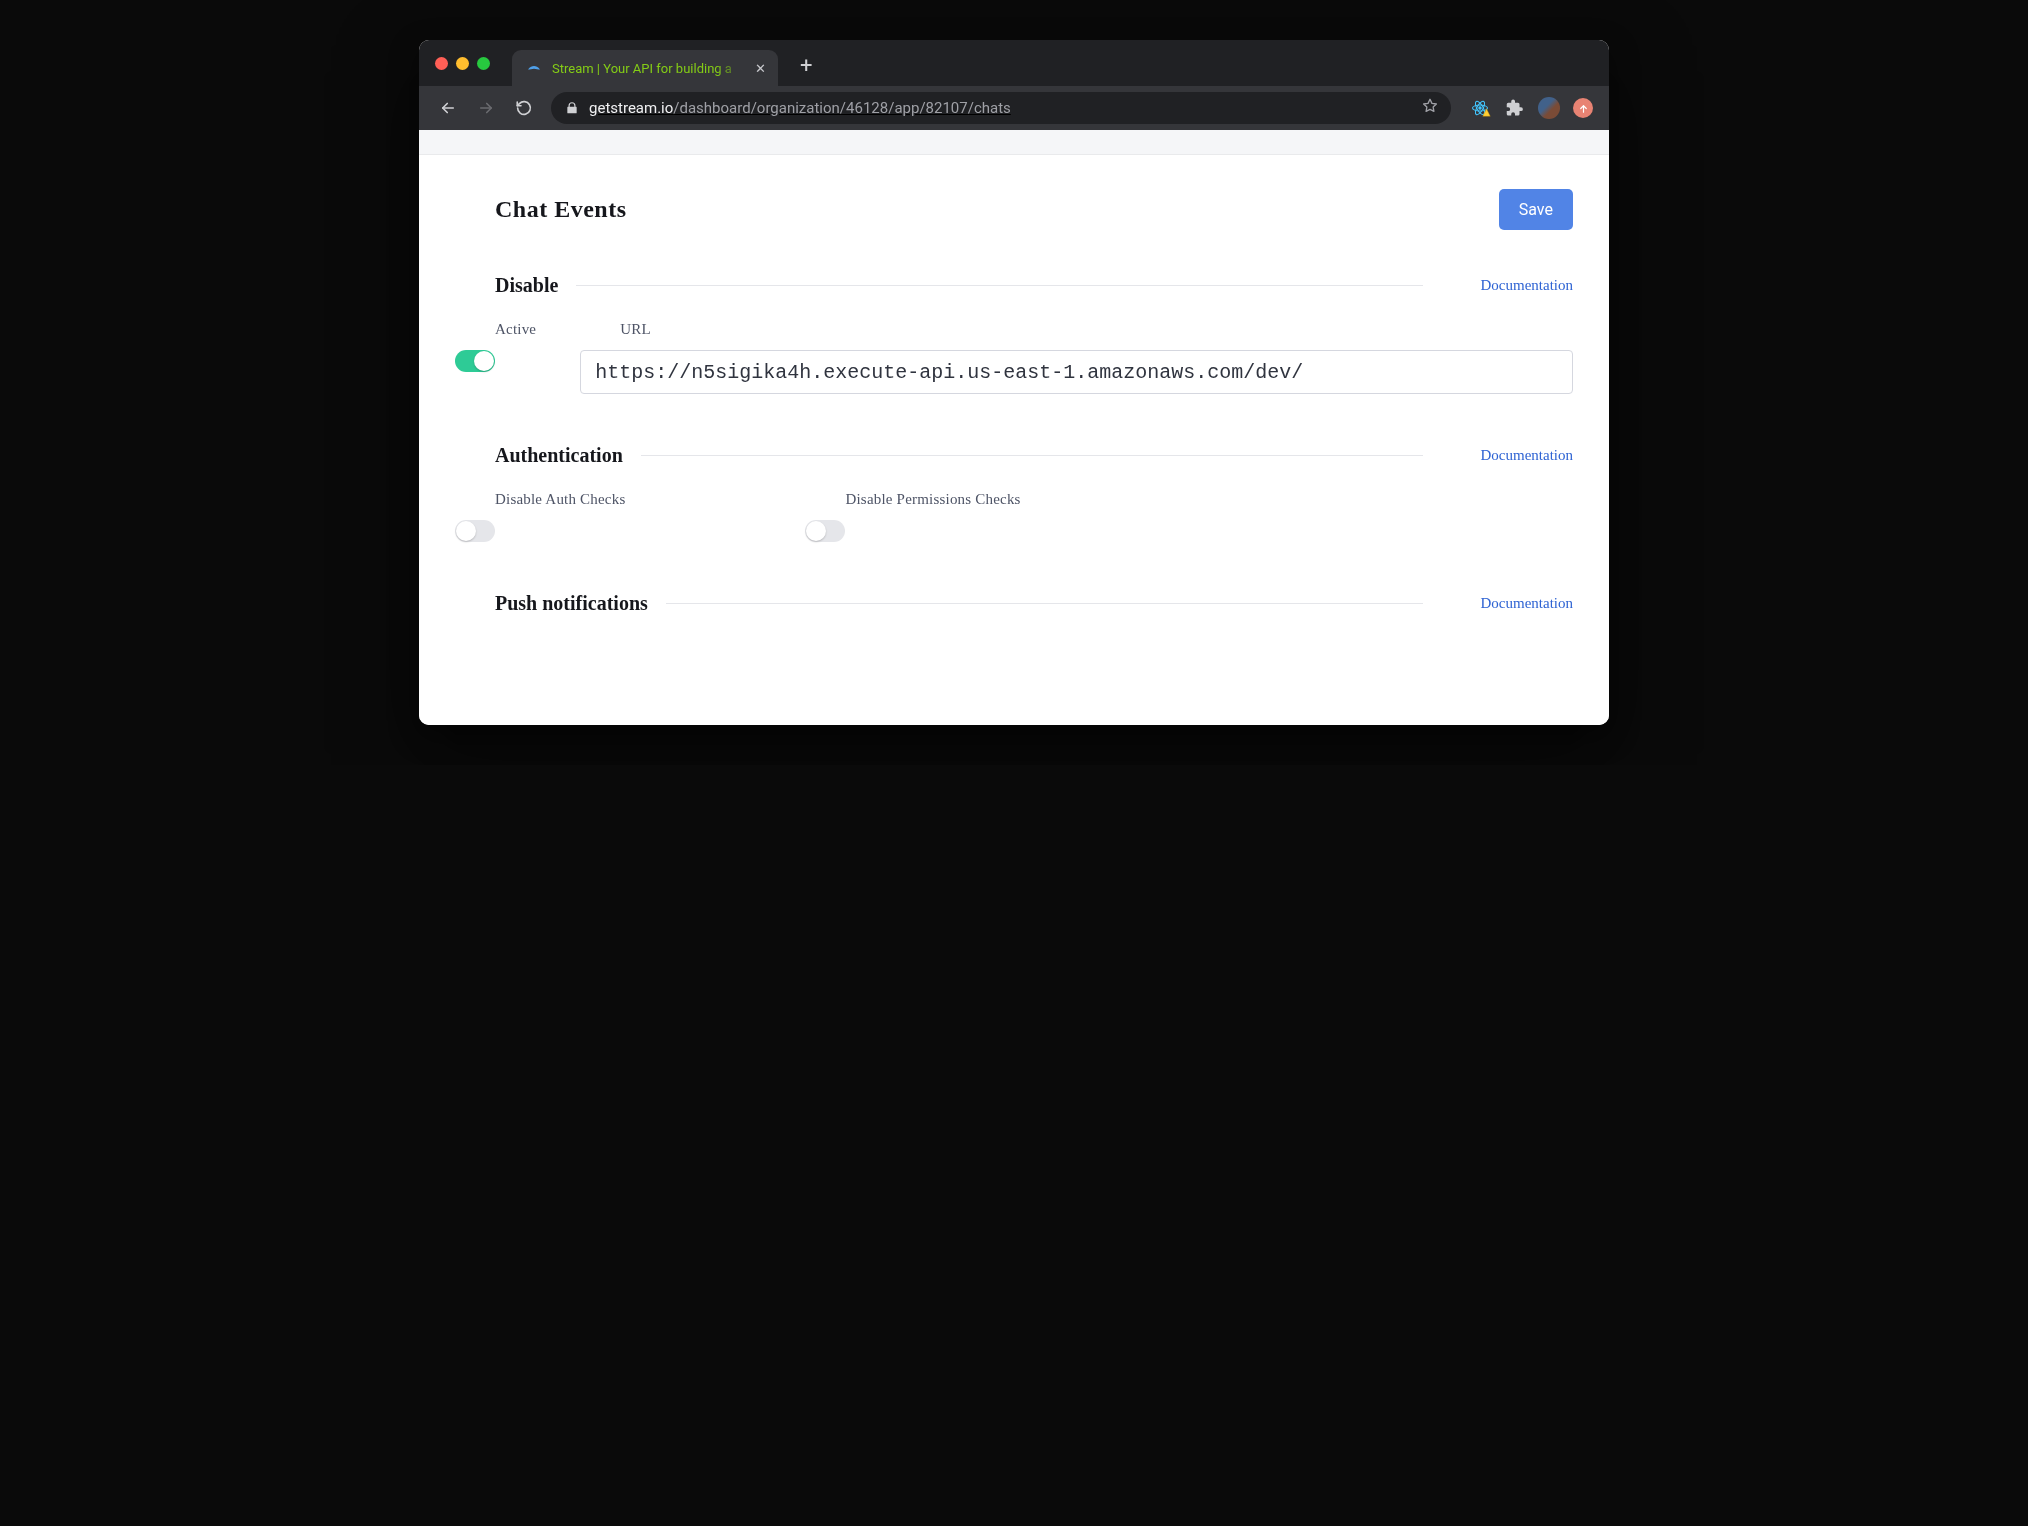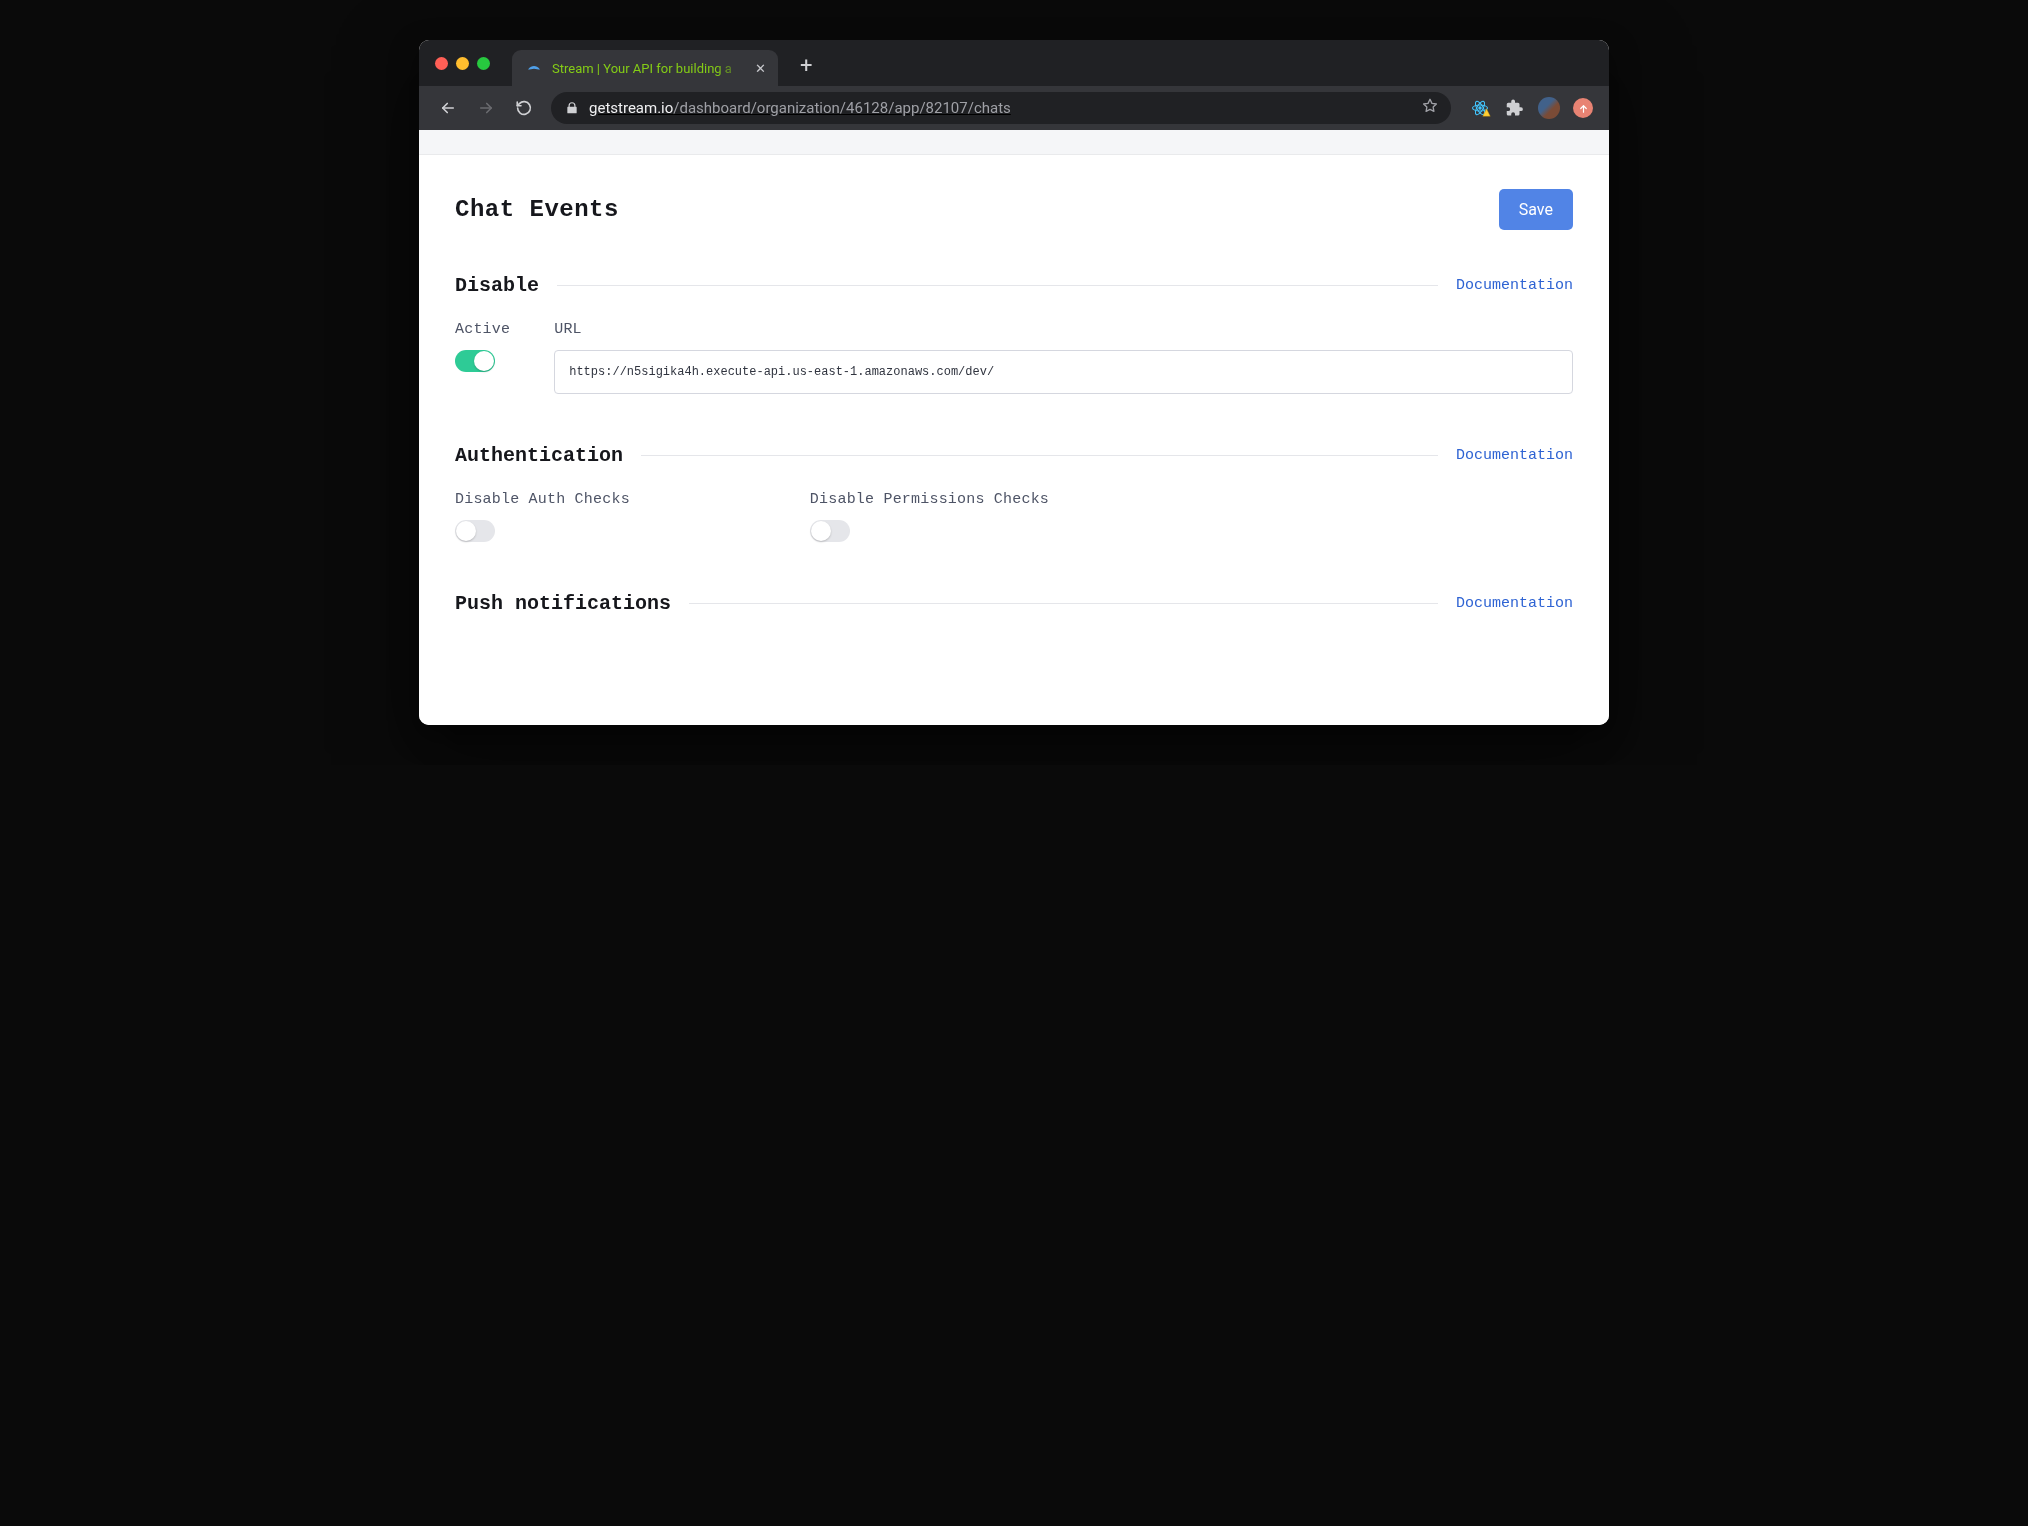--- a/index.html
+++ b/index.html
@@ -4,21 +4,22 @@
   <style>
     body {
       margin: 0;
       padding: 40px;
       background: #0a0a0a;
       font-family: -apple-system, BlinkMacSystemFont, "Segoe UI", Roboto, sans-serif;
       display: flex;
       justify-content: center;
     }
     .mono {
-      font-family: Liberation Mono, monospace;
+      font-family: Liberation Serif, serif;
+      margin-left: 40px;
     }
     .browser-window {
       width: 1190px;
       background: #fff;
       border-radius: 10px;
       overflow: hidden;
       box-shadow: 0 30px 80px rgba(0,0,0,0.5), 0 10px 30px rgba(0,0,0,0.4);
     }
     
     .tab-strip {
@@ -215,21 +216,21 @@
       margin-bottom: 12px;
     }
     .url-col { flex: 1; }
     .text-input {
       width: 100%;
       box-sizing: border-box;
       height: 44px;
       border: 1px solid #d5d7df;
       border-radius: 4px;
       padding: 0 14px;
-      font-size: 12px;
+      font-size: 20px;
       color: #30343f;
       font-family: "SF Mono", "Menlo", "Consolas", "Courier New", monospace;
       background: #fff;
     }
     
     .toggle {
       width: 40px; height: 22px;
       border-radius: 12px;
       position: relative;
       cursor: pointer;

